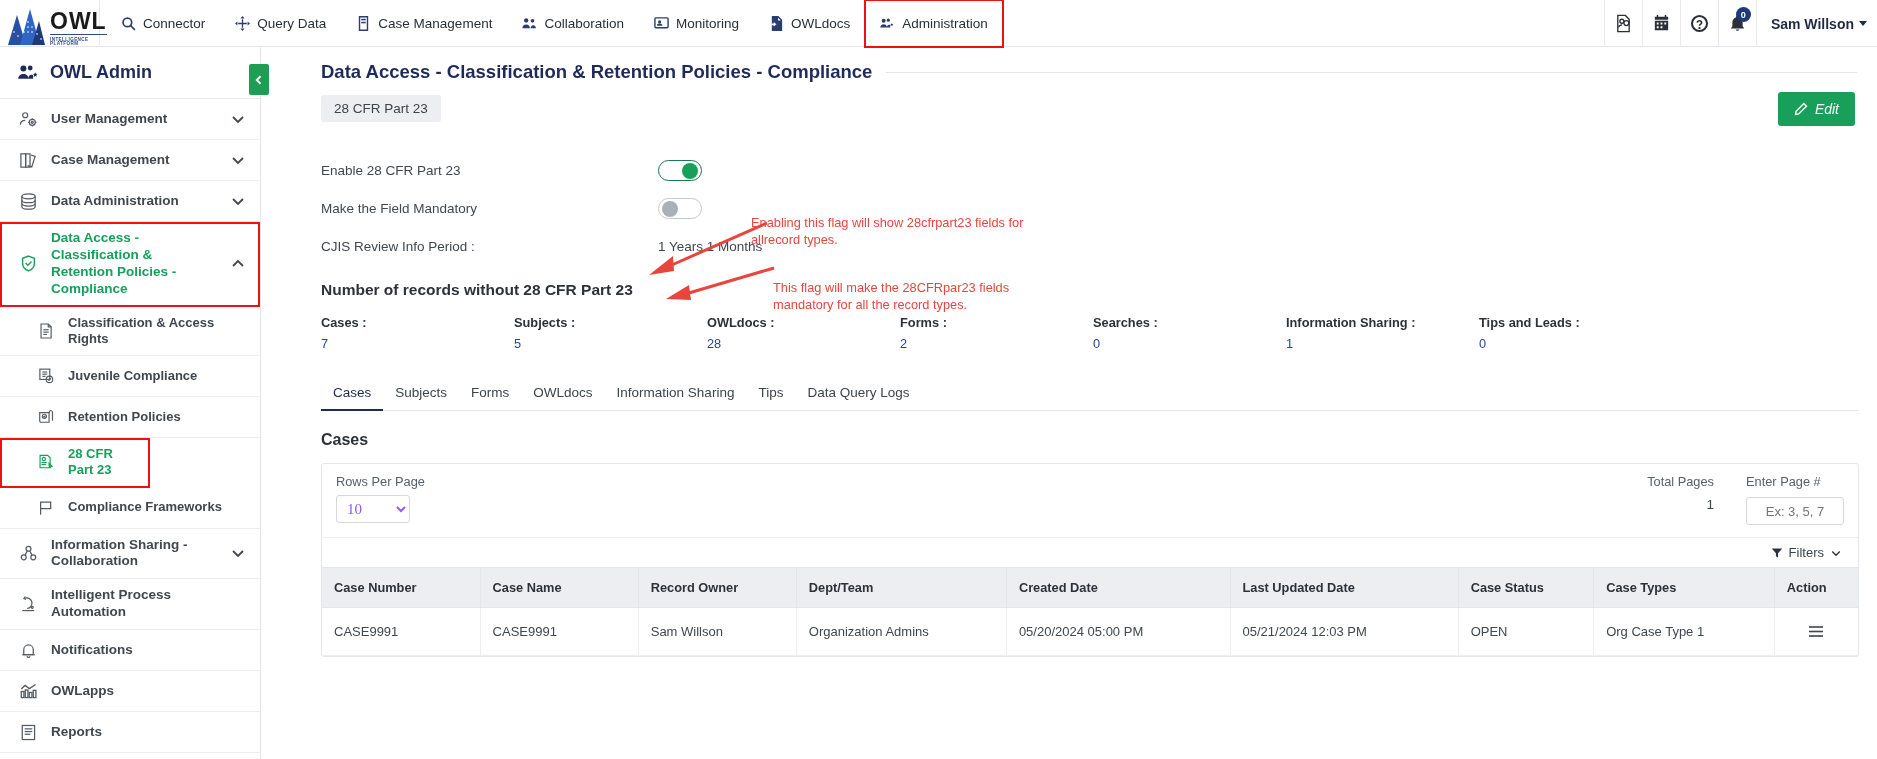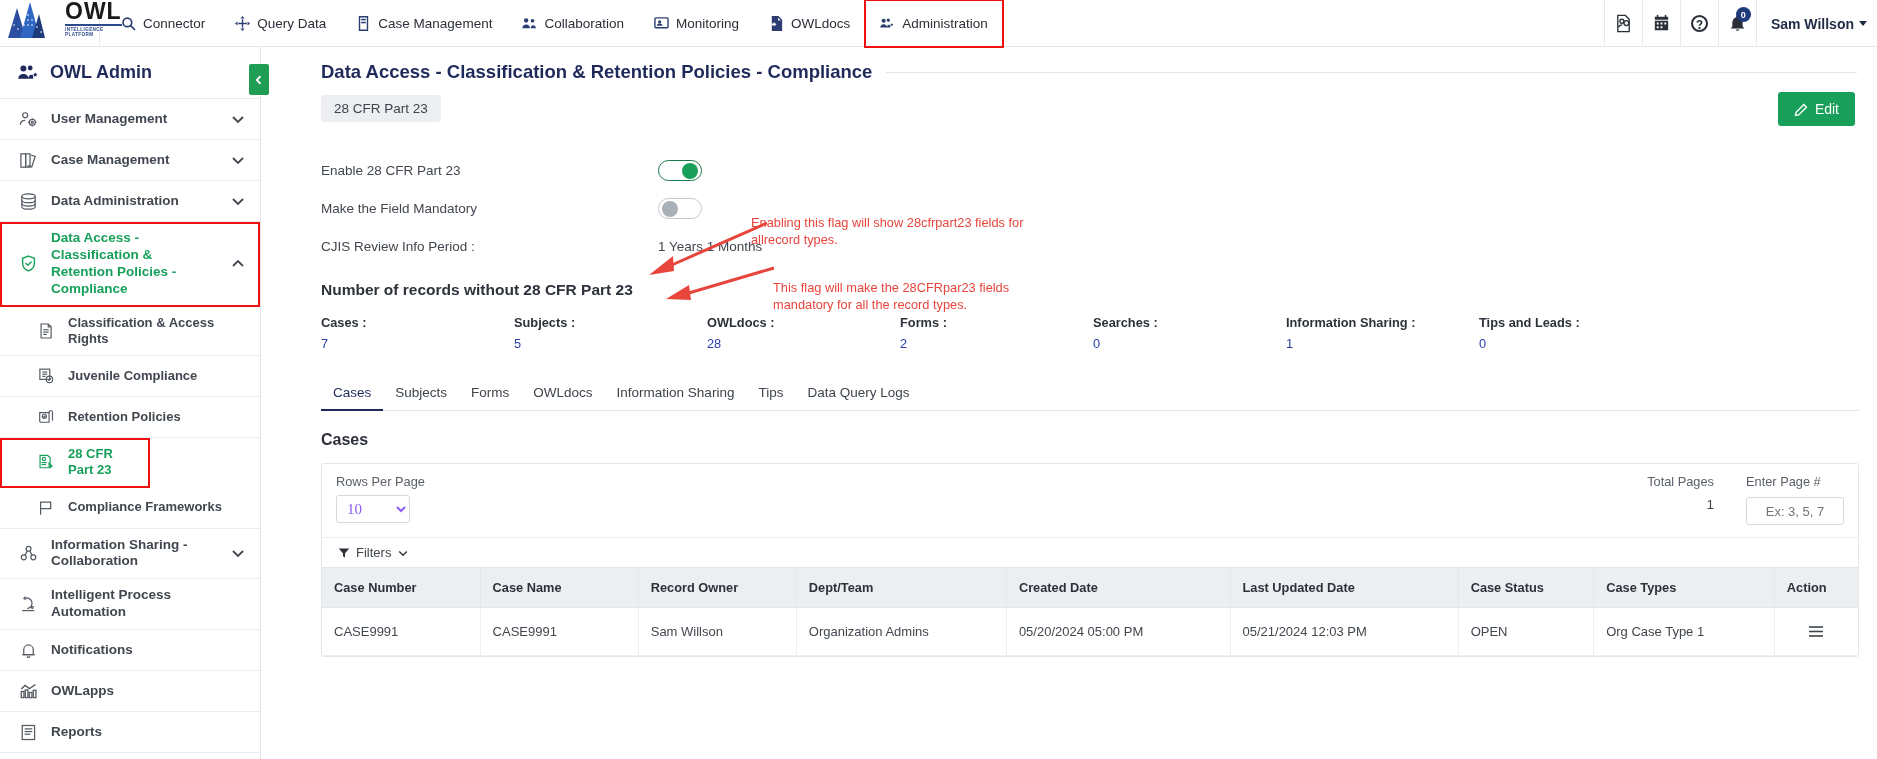--- a/index.html
+++ b/index.html
@@ -15,21 +15,21 @@
   .topnav {
     position: absolute; top: 0; left: 0;
     width: 1877px; height: 47px;
     background: #ffffff;
     border-bottom: 1px solid #e3e6ea;
     display: flex; align-items: stretch;
     z-index: 30;
   }
   .brand {
     width: 100px; height: 47px;
-    display: flex; align-items: flex-start; gap: 19px;
+    display: flex; align-items: flex-end; gap: 4px;
     padding-left: 6px;
     border-right: 1px solid #e8eaed;
   }
   .brand-mark { width: 40px; height: 40px; flex: 0 0 40px; }
   .brand-text { display: flex; flex-direction: column; line-height: 1; }
   .brand-owl {
     font-size: 23px; font-weight: 700; color: #1a1a1a;
     letter-spacing: 1px; font-family: "Liberation Sans", sans-serif;
   }
   .brand-sub {
@@ -135,22 +135,23 @@
   .chip {
     display: inline-block; margin: 12px 0 0 18px;
     background: #eceef1; color: #3d444c;
     font-size: 13.5px; padding: 6px 13px; border-radius: 3px;
   }
 
   .edit-btn {
     position: absolute; top: 45px; right: 22px;
     background: #18a05a; color: #fff; border: none; border-radius: 3px;
     padding: 9px 16px; font-size: 14px; cursor: pointer;
-    display: flex; align-items: flex-end; gap: 7px;
+    display: flex; align-items: center; gap: 7px;
     font-family: "Liberation Sans", sans-serif;
+    font-style: italic;
   }
   .edit-btn svg { width: 14px; height: 14px; }
 
   
   .fields { margin-top: 30px; padding-left: 18px; position: relative; }
   .frow { display: flex; align-items: center; height: 36px; margin-bottom: 1px; }
   .flabel { width: 337px; font-size: 13.5px; color: #41474f; }
   .fvalue { font-size: 13.5px; color: #41474f; }
 
   .toggle { width: 44px; height: 21px; border-radius: 11px; position: relative; cursor: pointer; }
@@ -199,21 +200,21 @@
   .pg-col { text-align: right; }
   .pg-l { font-size: 12.8px; color: #5a6069; margin-bottom: 8px; }
   .pg-v { font-size: 13.5px; color: #3d444c; }
   .pg-input {
     width: 98px; height: 28px; border: 1px solid #d5d9de; border-radius: 3px;
     font-size: 13px; color: #7b818a; padding: 0 9px; text-align: center;
     font-family: "Liberation Sans", sans-serif; background: #fff;
   }
   .filters-bar {
     border-top: 1px solid #eceef1; padding: 7px 16px;
-    display: flex; align-items: center;
+    display: flex; justify-content: flex-end; align-items: center;
   }
   .filters-btn {
     display: flex; align-items: center; gap: 6px; font-size: 13px; color: #3d444c; cursor: pointer;
   }
   .filters-btn svg { width: 12px; height: 12px; }
 
   table.grid { width: 100%; border-collapse: collapse; table-layout: fixed; }
   table.grid th {
     background: #eceef1; text-align: left; font-size: 12.8px; font-weight: 700;
     color: #2d323a; padding: 12px 12px; border-right: 1px solid #e3e6ea;

